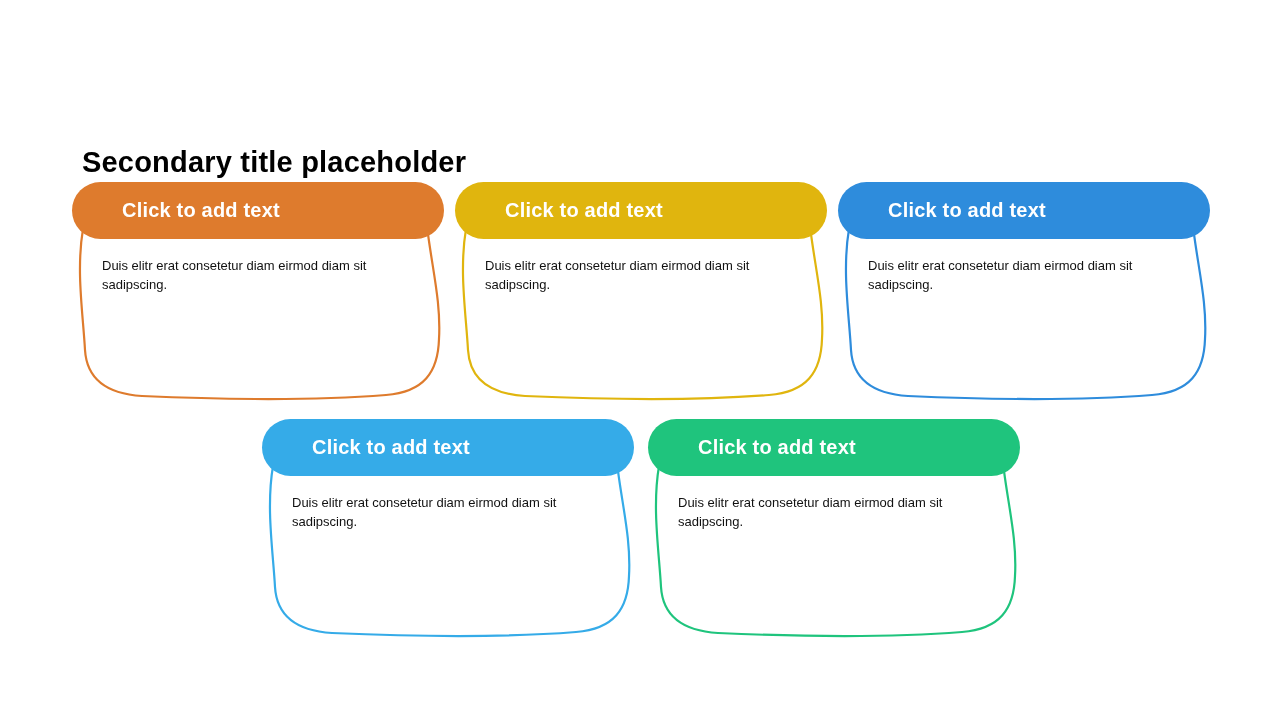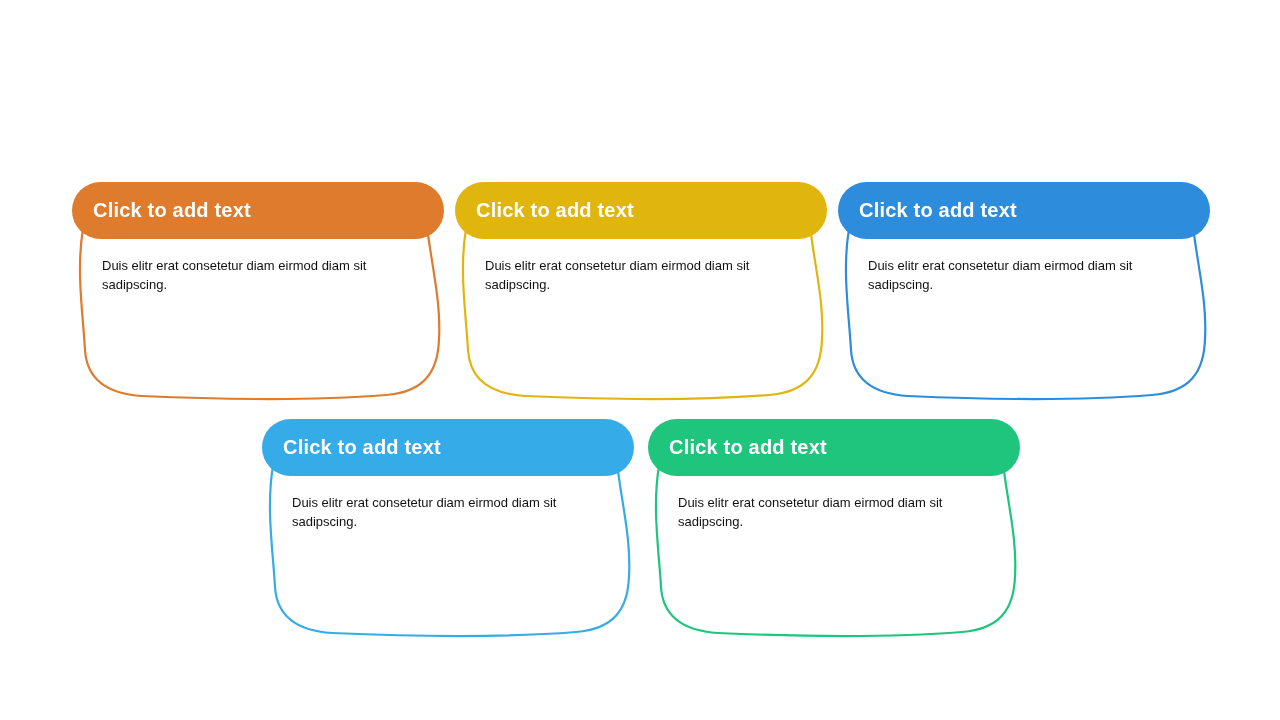--- a/index.html
+++ b/index.html
@@ -48,20 +48,21 @@
     align-items: center;
     box-sizing: border-box;
     padding-left: 21px;
   }
   .pill-label {
     color: #ffffff;
     font-size: 20px;
     font-weight: 700;
     letter-spacing: 0.2px;
     white-space: nowrap;
+    margin-left: 29px;
   }
   .card-body {
     position: absolute;
     top: 74px;
     left: 30px;
     width: 294px;
     font-size: 13px;
     line-height: 19px;
     color: #111111;
   }
@@ -84,20 +85,21 @@
          C 366 190, 352 210, 314 213
          C 238 219, 138 217, 70 214
          C 38 212, 15 200, 13 168
          C 11 132, 4 88, 11 47
          C 15 28, 40 20, 64 20 Z"></path>
   </defs>
 </svg>
 
 <div class="slide">
 
+  <h1 class="slide-title">Secondary title placeholder</h1>
 
   <div class="card card-1" style="--accent: #DE7B2D;">
     <svg class="card-outline" viewBox="0 0 372 222">
         <use href="#sketchPath"></use>
       </svg>
     <div class="pill">
       <span class="pill-label">Click to add text</span>
     </div>
     <div class="card-body">Duis elitr erat consetetur diam eirmod diam sit sadipscing.</div>
   </div>

